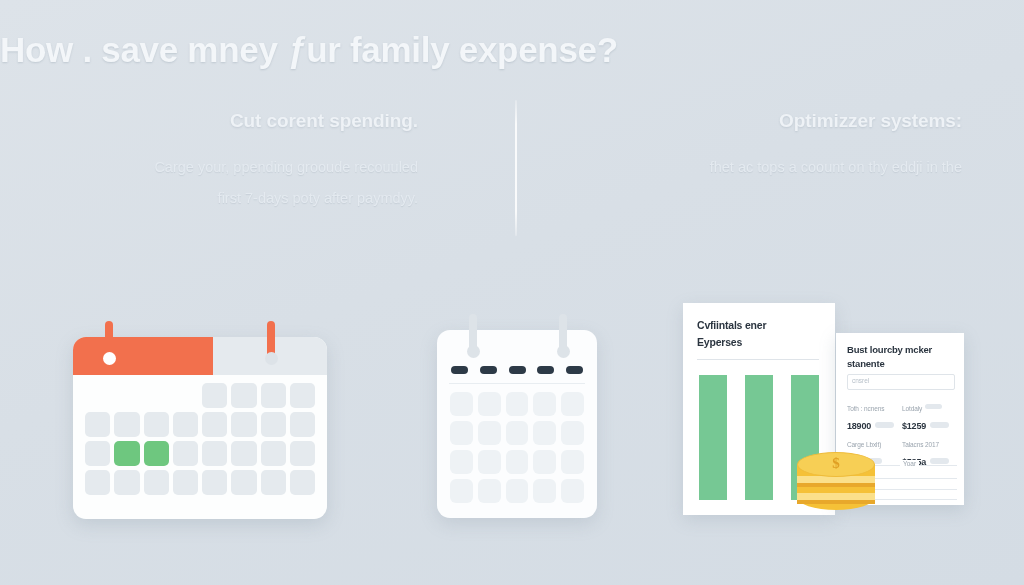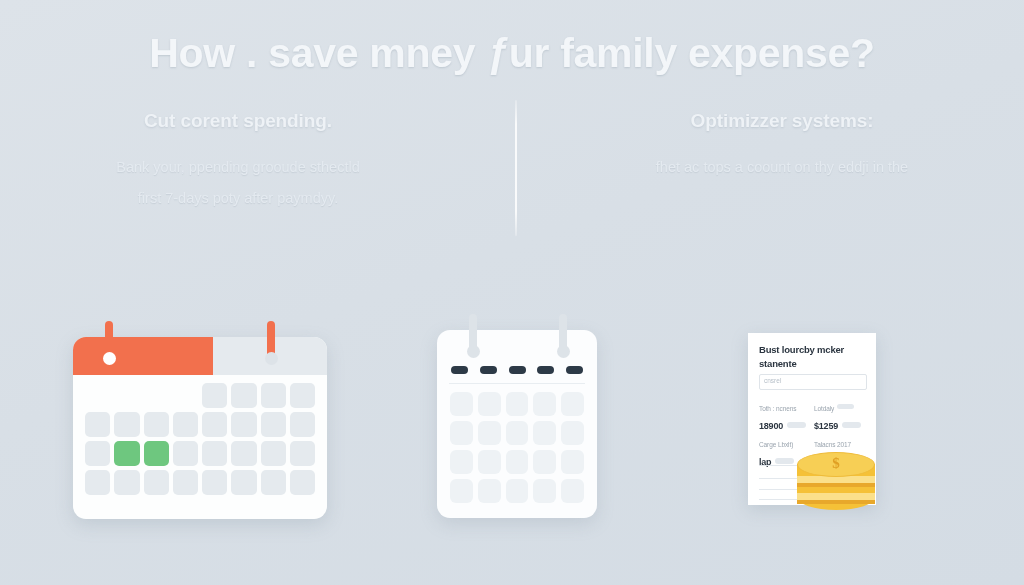--- a/index.html
+++ b/index.html
@@ -16,38 +16,37 @@
     font-family: "Liberation Sans", sans-serif;
     -webkit-font-smoothing: antialiased;
   }
 
   
   .headline {
     position: absolute;
     left: 0;
     top: 30px;
     width: 1024px;
-    text-align: center;
-    font-size: 41px;
+    font-size: 35px;
     font-weight: bold;
     letter-spacing: -0.3px;
     color: #f3f6f9;
     text-shadow: 0 1px 2px rgba(120,135,150,0.28);
     white-space: nowrap;
   }
   .headline .ital {
     font-style: italic;
   }
 
   
   .col {
     position: absolute;
     top: 110px;
     width: 360px;
-    text-align: center;
+    text-align: right;
   }
   .col-left  { left: 58px; }
   .col-right { left: 602px; }
 
   .col-title {
     font-size: 19px;
     font-weight: bold;
     color: #eef2f6;
     letter-spacing: -0.1px;
     text-shadow: 0 1px 2px rgba(125,140,155,0.25);
@@ -224,21 +223,21 @@
     align-items: flex-end;
   }
   .bar {
     width: 28px;
     height: 125px;
     background: #76c894;
   }
 
   .doc-front {
     position: absolute;
-    left: 748px;
+    left: 836px;
     top: 333px;
     width: 128px;
     height: 172px;
     background: #ffffff;
     box-shadow: 0 5px 16px rgba(120,135,152,0.22);
     text-decoration: underline;
   }
   .front-title {
     position: absolute;
     left: 11px;
@@ -385,21 +384,21 @@
 
 <div class="stage">
 
   <div class="headline"><span>How . save mney </span><span class="ital">ƒ</span><span>ur family expense?</span></div>
 
   <div class="divider-v"></div>
 
   <div class="col col-left">
     <p class="col-title">Cut corent spending.</p>
     <p class="col-body">
-      <span>Bank your, ppending grooude sthectld</span>
+      <span>Carge your, ppending grooude recouuled</span>
       <span>first 7-days poty after paymdyy.</span>
     </p>
   </div>
 
   <div class="col col-right">
     <p class="col-title">Optimizzer systems:</p>
     <p class="col-body">
       <span>fhet ac tops a coount on thy eddji in the</span>
     </p>
   </div>
@@ -478,20 +477,32 @@
         <div class="cell2"></div>
         <div class="cell2"></div>
         <div class="cell2"></div>
         <div class="cell2"></div>
         <div class="cell2"></div>
         <div class="cell2"></div>
         <div class="cell2"></div>
       </div>
   </div>
 
+  <div class="doc-back">
+    <div class="doc-title">
+      <span>Cvfiintals ener</span><br>
+      <span>Eyperses</span>
+    </div>
+    <div class="doc-rule"></div>
+    <div class="bars">
+        <div class="bar" style="height: 100%; background: rgb(118, 200, 148);"></div>
+        <div class="bar" style="height: 100%; background: rgb(118, 200, 148);"></div>
+        <div class="bar" style="height: 100%; background: rgb(118, 200, 148);"></div>
+      </div>
+  </div>
 
   <div class="doc-front">
     <div class="front-title">
       <span>Bust lourcby mcker</span><br>
       <span>stanente</span>
     </div>
     <div class="front-input">
       <span>cnsrel</span>
     </div>
 

